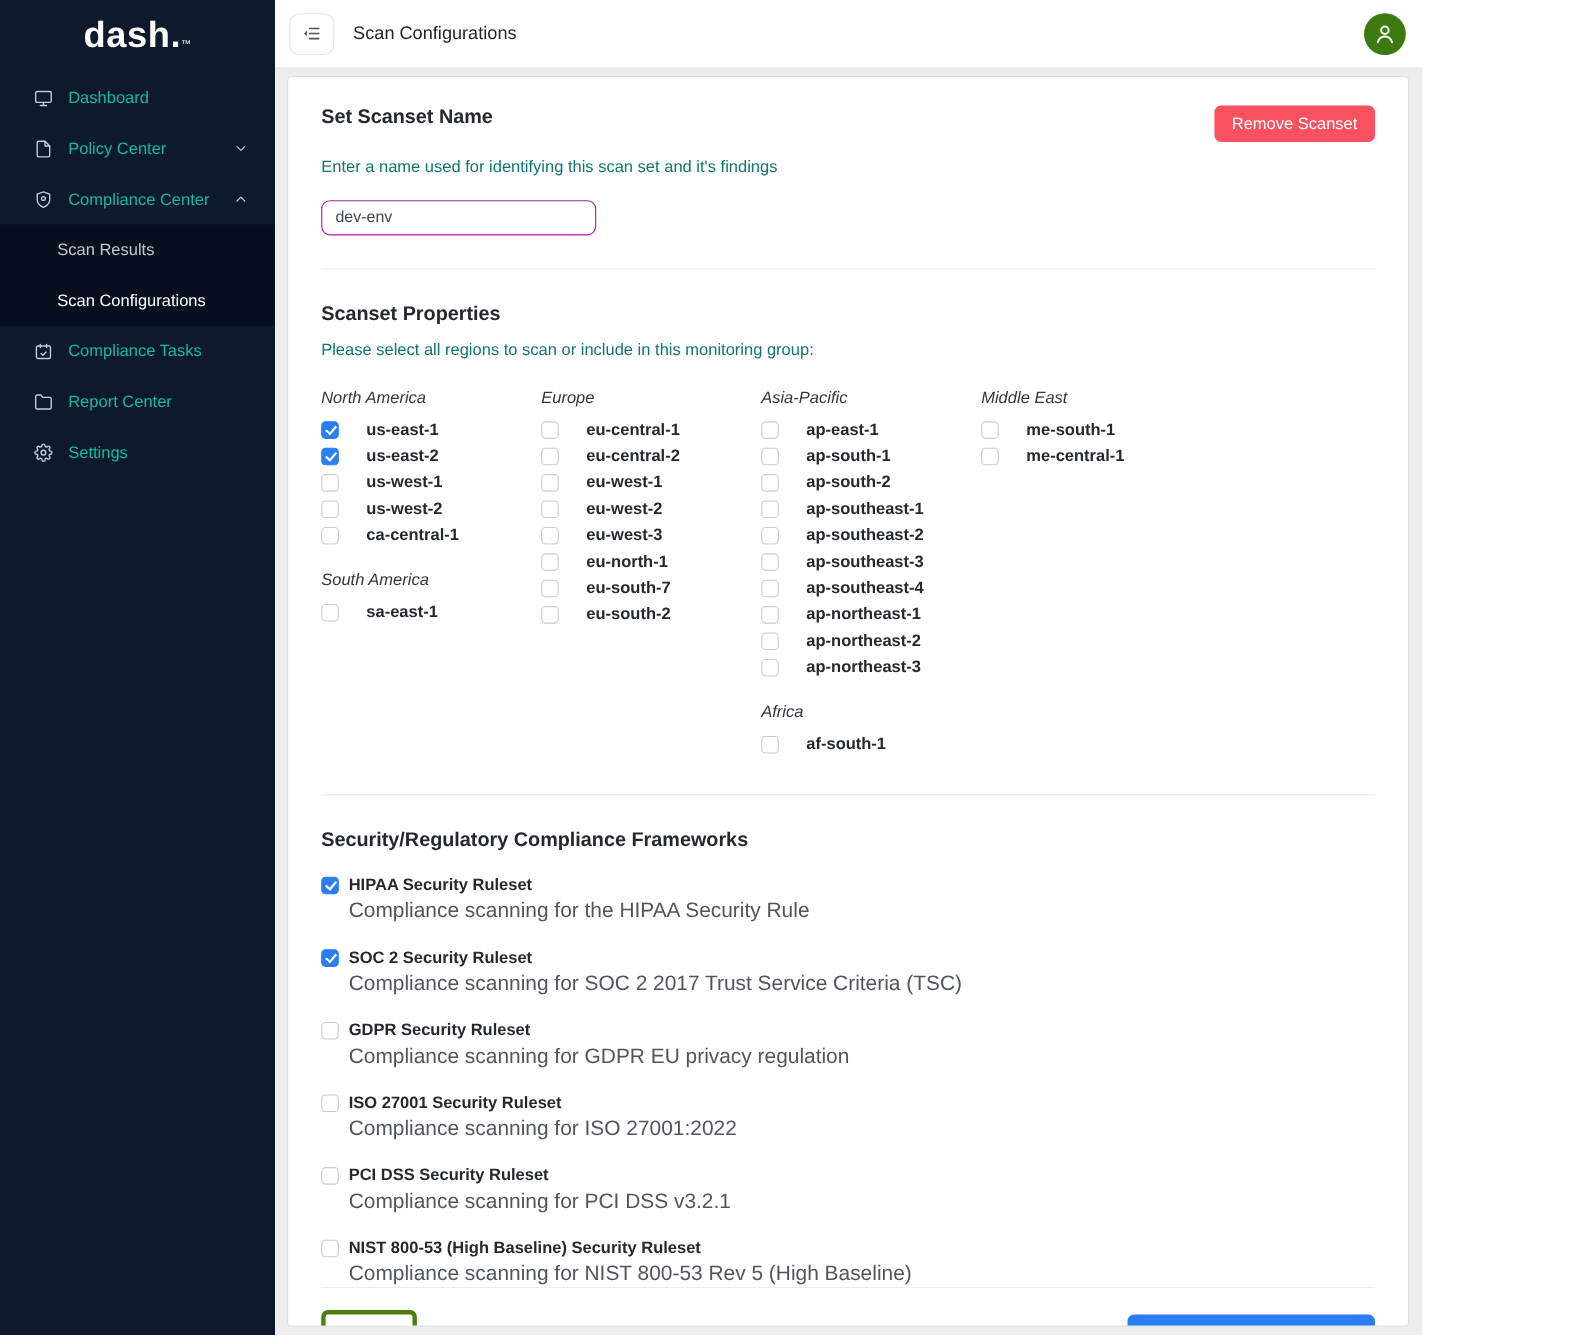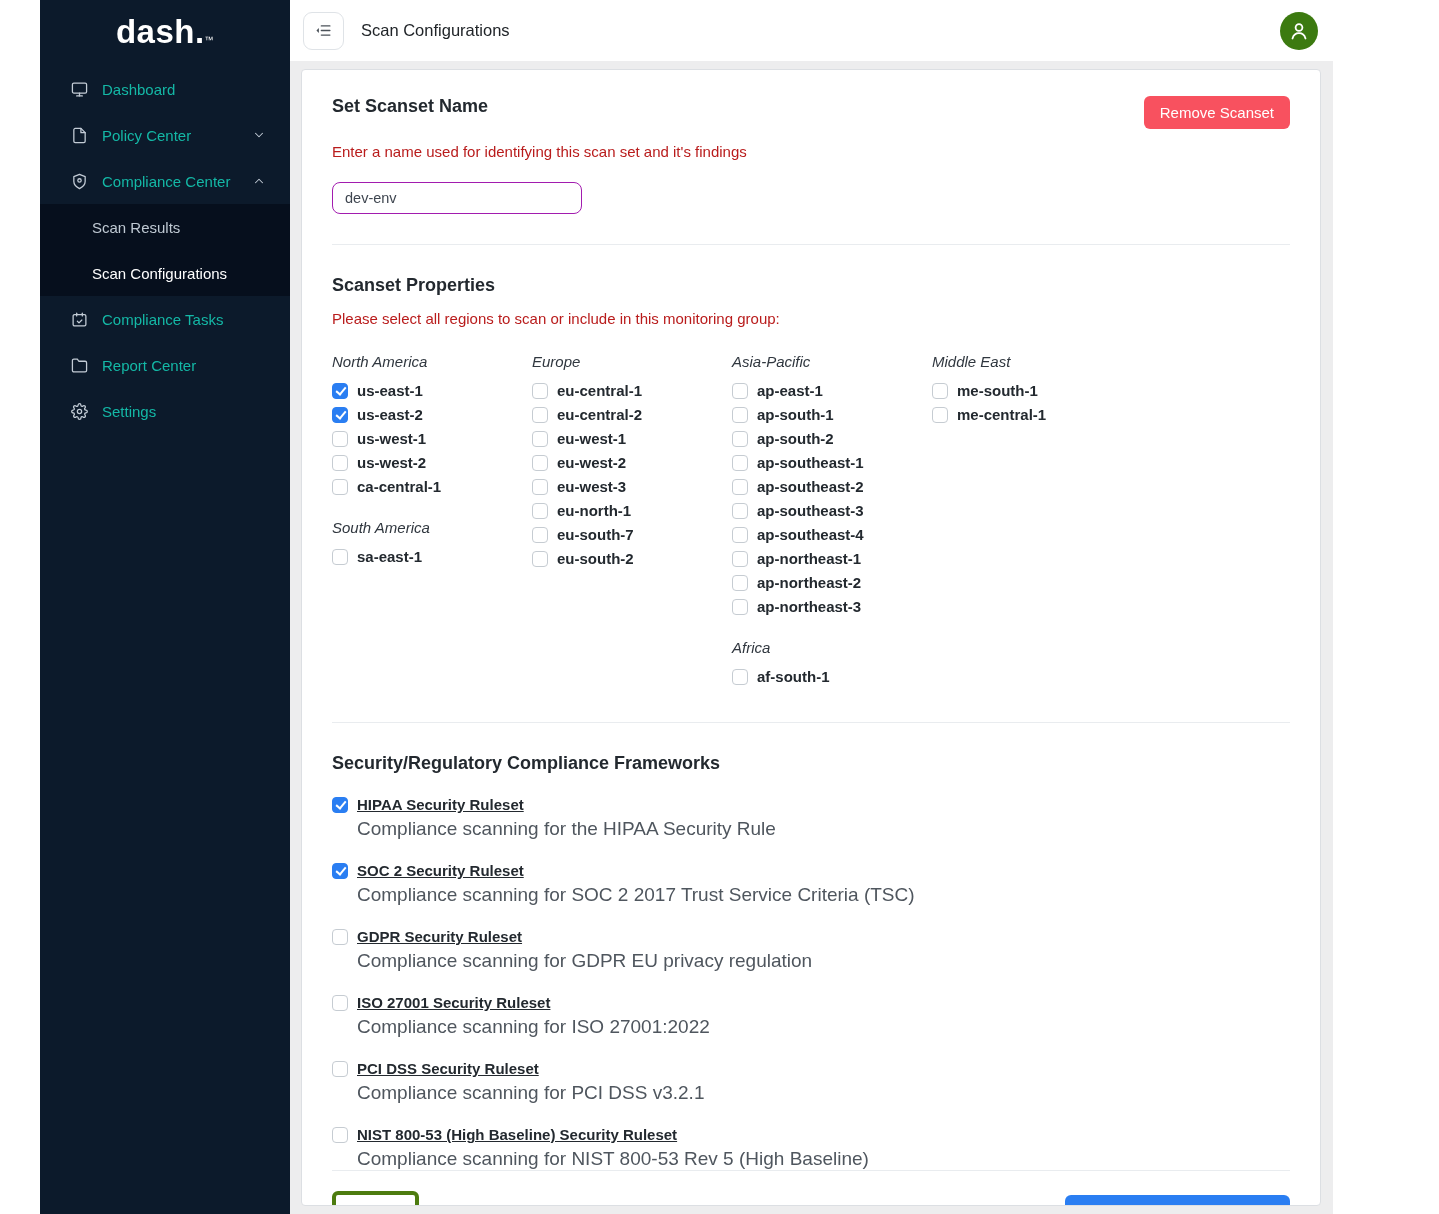--- a/index.html
+++ b/index.html
@@ -1,19 +1,19 @@
 <!DOCTYPE html>
 <html style="--sidebar-bg: #0c1a2b; --submenu-bg: #060f1d; --accent: #2a7ef2; --danger: #f8515f; --avatar-green: #3c7a10;"><head>
 <meta charset="utf-8">
 <style>
   * { box-sizing: border-box; margin: 0; padding: 0; }
   html, body { width: 1439px; height: 1214px; overflow: hidden; }
   body { font-family: "Liberation Sans", sans-serif; color: #23292f; }
 
-  .app { display: flex; width: 1293px; height: 1214px; margin-left: 40px; }
+  .app { display: flex; width: 1293px; height: 1214px; }
 
   
   .sidebar { width: 250px; flex: none; background: var(--sidebar-bg, #0c1a2b); color: #d5dde5; display: flex; flex-direction: column; }
   .logo-wrap { height: 64px; display: flex; align-items: center; justify-content: center; color: #fff; }
   .logo { font-size: 33px; font-weight: 700; letter-spacing: 0.5px; }
   .logo .tm { font-size: 9px; font-weight: 400; vertical-align: baseline; }
   .nav { padding-top: 2px; }
   .nav-item { display: flex; align-items: center; height: 46px; padding: 0 24px 0 30px; gap: 14px; font-size: 15px; color: #14b8a6; cursor: pointer; }
   .nav-icon { width: 18px; height: 18px; display: flex; align-items: center; justify-content: center; color: #c3ccd6; }
   .nav-icon svg { width: 17px; height: 17px; }
@@ -31,48 +31,48 @@
   .page-title { margin-left: 17px; font-size: 16.5px; color: #212529; }
   .avatar { margin-left: auto; width: 38px; height: 38px; border-radius: 50%; background: var(--avatar-green, #3c7a10); display: flex; align-items: center; justify-content: center; color: #fff; cursor: pointer; }
   .avatar svg { width: 24px; height: 24px; }
 
   
   .content { flex: 1; background: #ededee; padding: 8px 12px 8px 11px; display: flex; min-height: 0; }
   .card { flex: 1; background: #fff; border: 1px solid #dcdfe3; border-radius: 4px; padding: 26px 30px 20px 30px; display: flex; flex-direction: column; overflow: hidden; }
 
   .sec-head-row { display: flex; justify-content: space-between; align-items: flex-start; }
   .sec-title { font-size: 18px; font-weight: 700; color: #23292f; }
-  .muted { color: #b91c1c; font-size: 15px; margin-top: 14px; }
+  .muted { color: #0f766e; font-size: 15px; margin-top: 14px; }
 
   .btn { font-family: inherit; font-size: 15px; border-radius: 6px; padding: 8px 16px; cursor: pointer; }
   .btn-danger { background: var(--danger, #f8515f); color: #fff; border: none; }
   .btn-cancel { background: #fff; color: #23292f; border: 4px solid #4d7c0f; }
   .btn-primary { background: var(--accent, #2a7ef2); color: #fff; border: none; }
 
   .name-input { display: block; margin-top: 22px; width: 250px; padding: 7px 12px; font-size: 14.5px; color: #3f4650; border: 1px solid #a21caf; border-radius: 8px; font-family: inherit; outline: none; background: #fff; }
 
   hr.divider { border: none; border-top: 1px solid #e9ecef; margin: 30px 0; }
 
   
   .region-grid { display: flex; margin-top: 26px; }
   .region-col { width: 200px; flex: none; }
   .region-group + .region-group { margin-top: 24px; }
   .group-title { font-style: italic; font-size: 15px; color: #30373f; margin-bottom: 12px; }
-  .region-row { display: flex; align-items: center; gap: 9px; margin-bottom: 7px; cursor: pointer; }
+  .region-row { display: flex; align-items: center; gap: 25px; margin-bottom: 7px; cursor: pointer; }
   .region-label { font-size: 15px; font-weight: 700; color: #23292f; }
 
   .cb { width: 16px; height: 16px; border: 1px solid #c6ccd2; border-radius: 4px; background: #fff; flex: none; position: relative; display: inline-block; }
   .cb.checked { background: var(--accent, #2a7ef2); border-color: var(--accent, #2a7ef2); }
   .cb.checked::after { content: ""; position: absolute; left: 5px; top: 1.5px; width: 4px; height: 8px; border: solid #fff; border-width: 0 2px 2px 0; transform: rotate(40deg); }
 
   
   .fw-list { margin-top: 2px; }
   .fw-item { margin-top: 22px; }
   .fw-head { display: flex; align-items: center; gap: 9px; cursor: pointer; }
-  .fw-label { font-size: 15px; font-weight: 700; color: #23292f; text-decoration: underline; }
+  .fw-label { font-size: 15px; font-weight: 700; color: #23292f; }
   .fw-desc { margin: 5px 0 0 25px; font-size: 19px; color: #4f565e; }
 
   
   .card-footer { margin-top: auto; border-top: 1px solid #e9ecef; padding-top: 20px; display: flex; justify-content: space-between; align-items: center; }
 </style>
 </head>
 <body>
 
 <div class="app">
 

